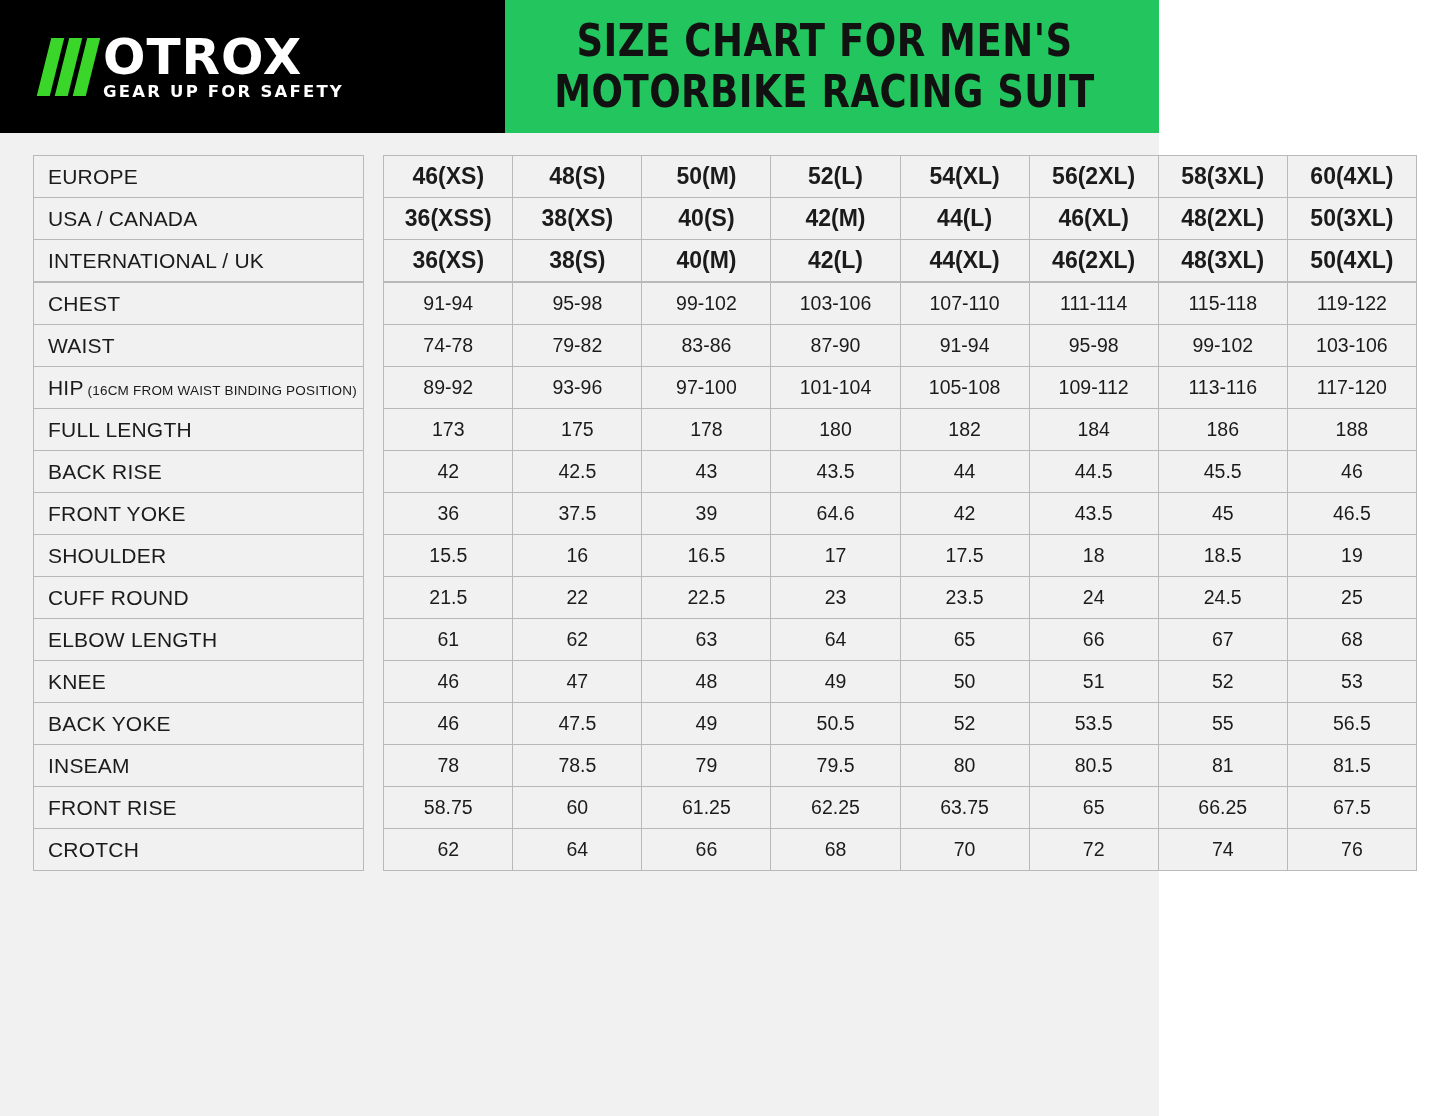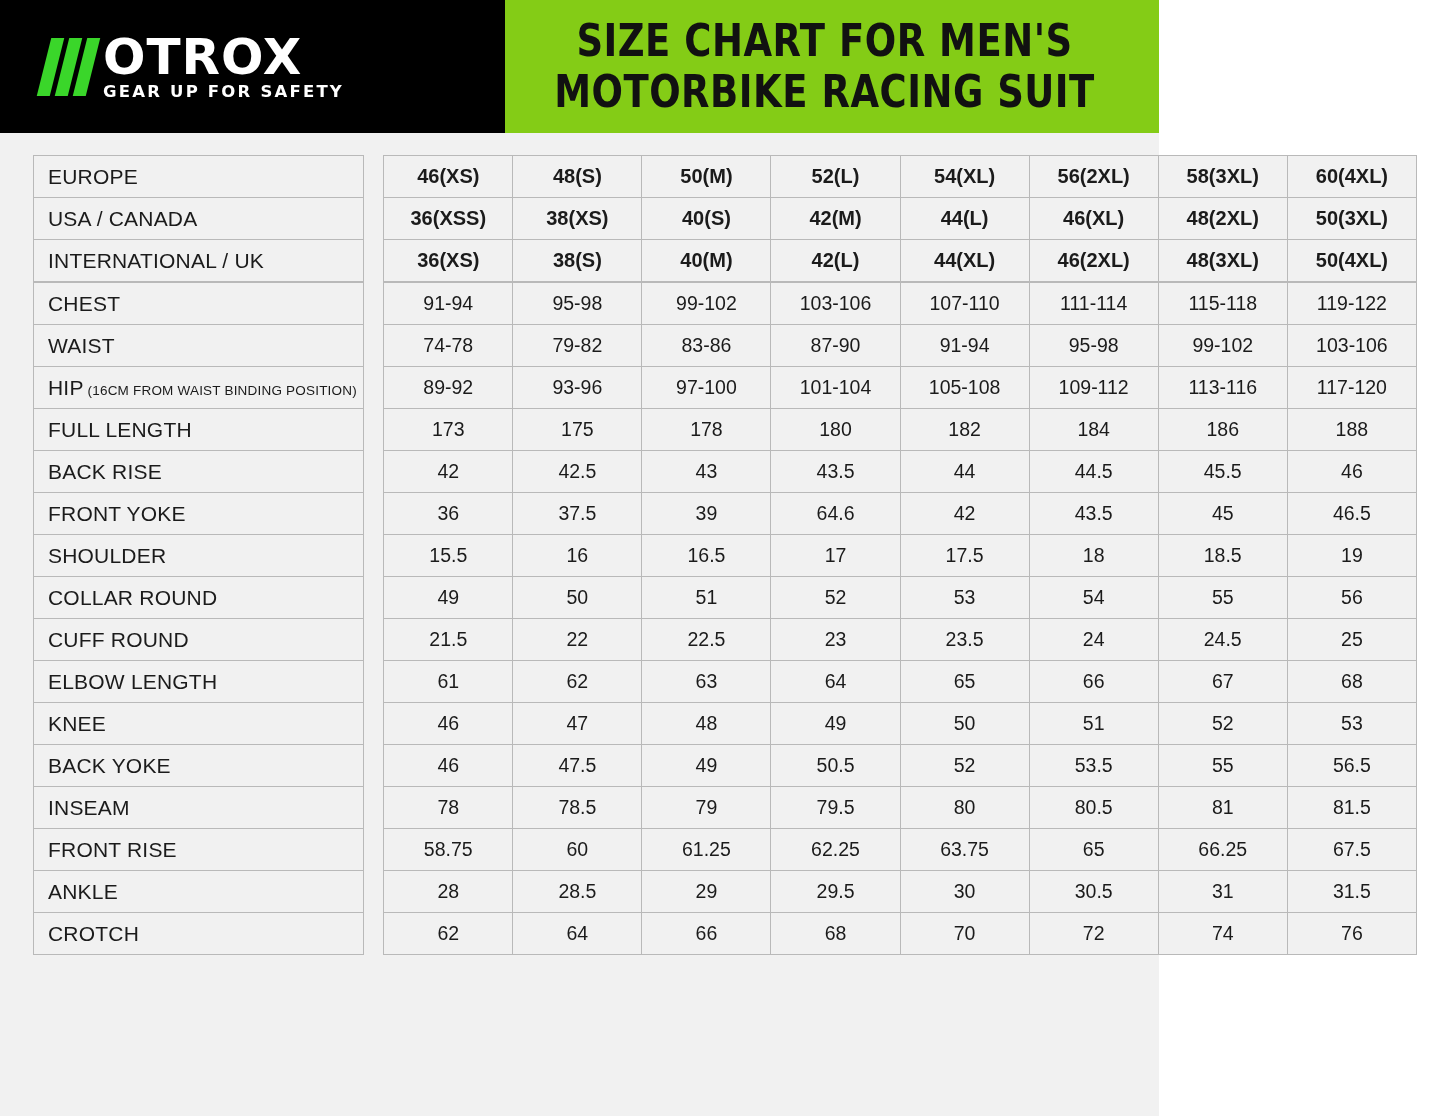--- a/index.html
+++ b/index.html
@@ -67,21 +67,21 @@
   }
   .logo-tag {
     color: #ffffff;
     font-size: 16.5px;
     font-weight: bold;
     letter-spacing: 2.2px;
     font-family: "DejaVu Sans", sans-serif;
   }
   .title-block {
     flex: 1;
-    background: #84cc16;
+    background: #22c55e;
     display: flex;
     align-items: center;
     justify-content: center;
     padding-right: 15px;
     box-sizing: border-box;
   }
   .title-text {
     color: #111111;
     font-size: 37px;
     font-weight: bold;
@@ -111,21 +111,21 @@
     background: #f1f1f1;
   }
   td.label {
     text-align: left;
     padding-left: 14px;
     font-size: 21px;
     letter-spacing: 0.2px;
   }
   td.sizeval {
     font-weight: bold;
-    font-size: 20px;
+    font-size: 23px;
   }
   .label-col { width: 330px; }
   .gap-col   { width: 20px; border: none !important; background: #f1f1f1 !important; }
   .data-col  { width: 129px; }
 
   .measure-note {
     text-align: center;
     color: #ed1c24;
     font-weight: bold;
     font-size: 20px;
@@ -310,32 +310,20 @@
             <td>15.5</td>
             <td>16</td>
             <td>16.5</td>
             <td>17</td>
             <td>17.5</td>
             <td>18</td>
             <td>18.5</td>
             <td>19</td>
           </tr>
           <tr>
-            <td class="label">COLLAR ROUND</td>
-            <td class="gap-col"></td>
-            <td>49</td>
-            <td>50</td>
-            <td>51</td>
-            <td>52</td>
-            <td>53</td>
-            <td>54</td>
-            <td>55</td>
-            <td>56</td>
-          </tr>
-          <tr>
             <td class="label">CUFF ROUND</td>
             <td class="gap-col"></td>
             <td>21.5</td>
             <td>22</td>
             <td>22.5</td>
             <td>23</td>
             <td>23.5</td>
             <td>24</td>
             <td>24.5</td>
             <td>25</td>
@@ -394,32 +382,20 @@
             <td>58.75</td>
             <td>60</td>
             <td>61.25</td>
             <td>62.25</td>
             <td>63.75</td>
             <td>65</td>
             <td>66.25</td>
             <td>67.5</td>
           </tr>
           <tr>
-            <td class="label">ANKLE</td>
-            <td class="gap-col"></td>
-            <td>28</td>
-            <td>28.5</td>
-            <td>29</td>
-            <td>29.5</td>
-            <td>30</td>
-            <td>30.5</td>
-            <td>31</td>
-            <td>31.5</td>
-          </tr>
-          <tr>
             <td class="label">CROTCH</td>
             <td class="gap-col"></td>
             <td>62</td>
             <td>64</td>
             <td>66</td>
             <td>68</td>
             <td>70</td>
             <td>72</td>
             <td>74</td>
             <td>76</td>

